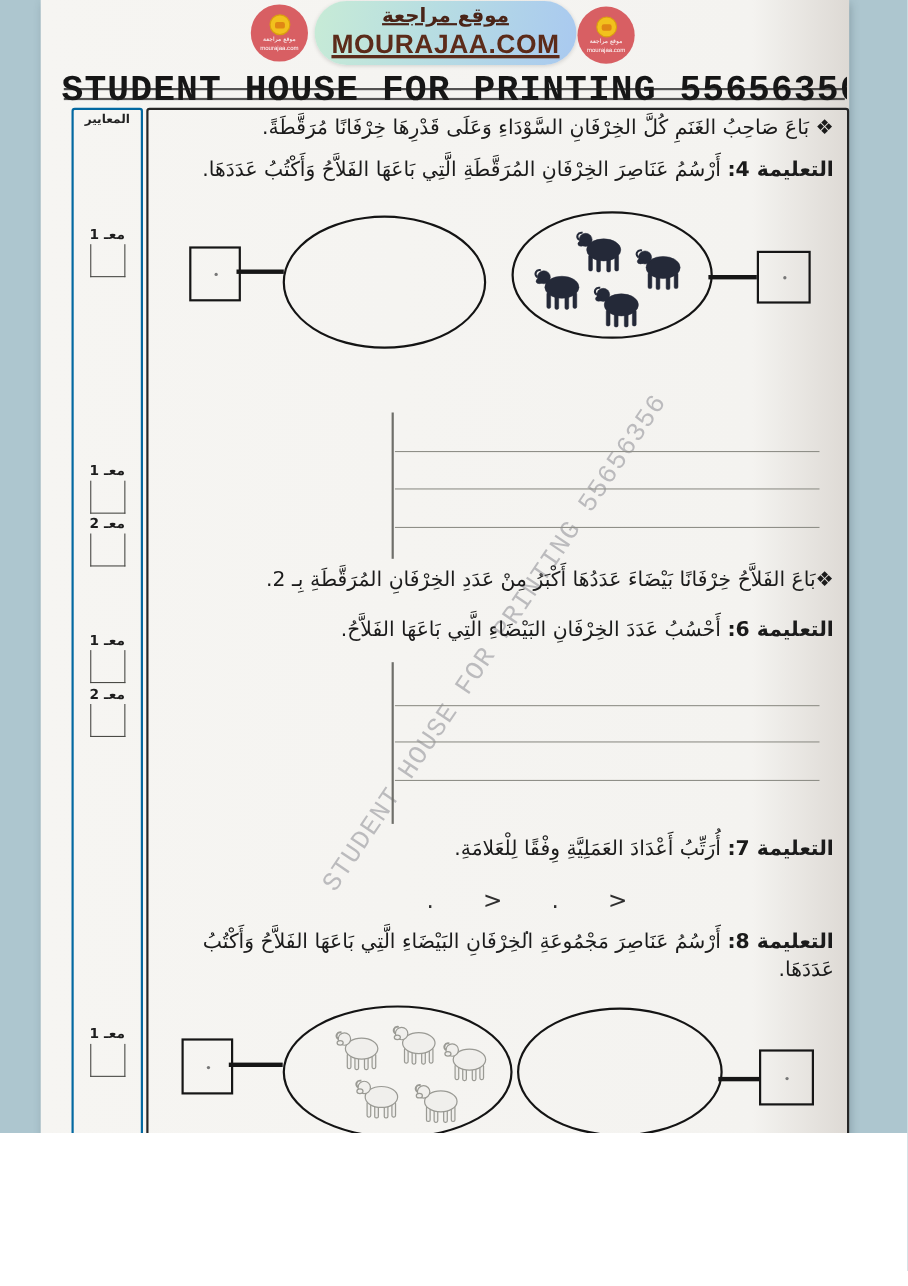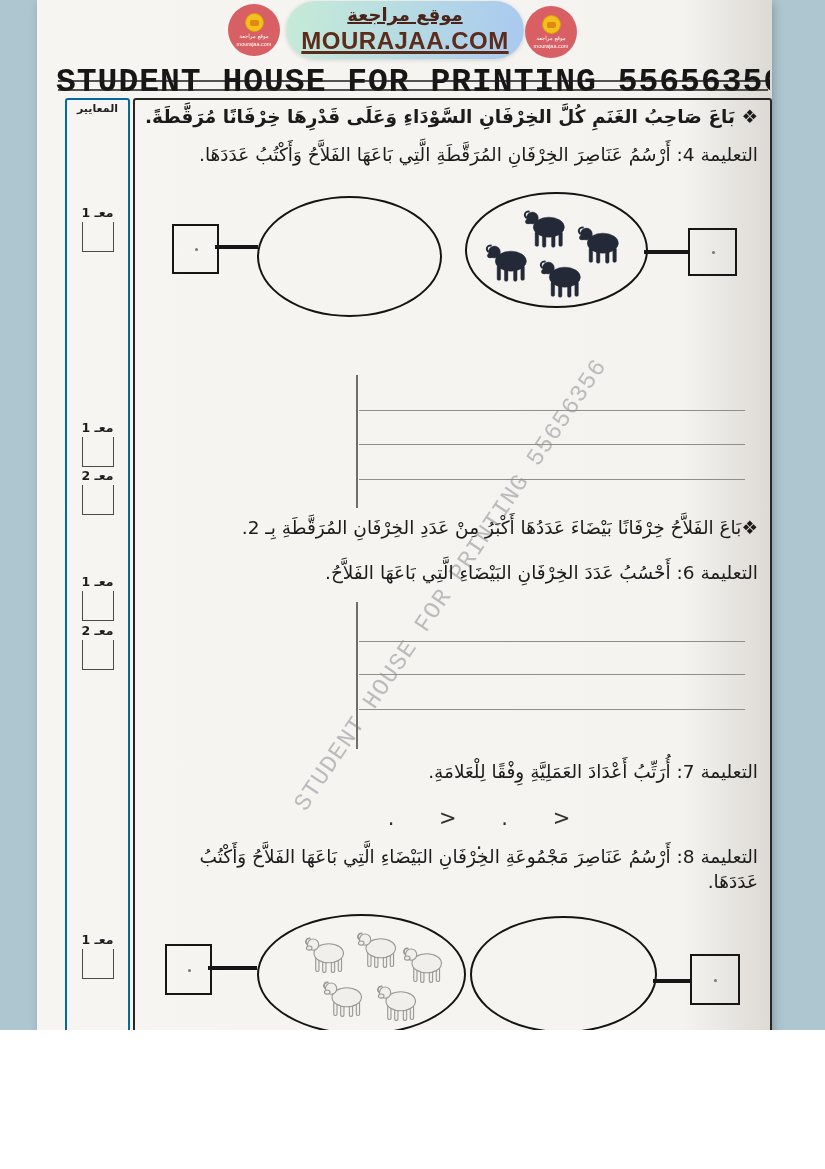--- a/index.html
+++ b/index.html
@@ -26,21 +26,21 @@
   .margin-col{position:absolute;left:65px;top:98px;width:61px;height:950px;border:2px solid #0369a1;border-radius:3px 3px 14px 14px;}
   .margin-head{position:absolute;top:2px;left:0;width:100%;text-align:center;font-size:11px;font-weight:bold;color:#222;}
   .mark{position:absolute;left:0;width:100%;text-align:center;}
   .mark-label{font-size:12.5px;font-weight:bold;color:#1d1d1d;direction:rtl;}
   .mark-box{width:30px;height:29px;margin:2px auto 0;border:1.6px solid #4a4a46;border-top:none;}
   
   .frame{position:absolute;left:133px;top:98px;width:635px;height:954px;border:2px solid #262626;border-radius:3px 3px 16px 16px;overflow:hidden;}
   .watermark{position:absolute;left:165px;top:695px;transform:rotate(-56deg);transform-origin:0 50%;
              font-family:"Liberation Mono",monospace;font-size:24px;letter-spacing:1px;color:rgba(118,118,126,.45);white-space:nowrap;}
   .tline{position:absolute;direction:rtl;text-align:right;font-size:18.5px;color:#1b1b1b;white-space:nowrap;line-height:1.35;}
-  .tline b{font-weight:normal;}
+  .tline b{font-weight:bold;}
   .wrapline{white-space:normal;text-align:right;}
   
   .oval{position:absolute;border:2.5px solid #141414;border-radius:50%;}
   .sq{position:absolute;border:2.5px solid #161616;}
   .sq .dot{position:absolute;left:50%;top:50%;width:3px;height:3px;margin:-1px 0 0 -1px;border-radius:50%;background:#777;}
   .conn{position:absolute;height:3.5px;background:#161616;}
   .sheep-group{position:absolute;left:0;top:0;right:0;bottom:0;}
   .sheep{position:absolute;width:52px;height:42px;}
   .white-group .sheep{transform:scale(.95);}
   .black-group .sheep:nth-child(1){left:54px;top:14px;}
@@ -112,21 +112,21 @@
     </div>
     <div class="mark" style="top:832px;">
       <div class="mark-label">معـ 1</div>
       <div class="mark-box"></div>
     </div>
   </div>
 
   <div class="frame">
     <div class="watermark">STUDENT HOUSE FOR PRINTING 55656356</div>
 
-    <div class="tline" style="top:5px;right:12px;font-weight:bold;">
+    <div class="tline" style="top:5px;right:12px;">
       <span>❖ بَاعَ صَاحِبُ الغَنَمِ كُلَّ الخِرْفَانِ السَّوْدَاءِ وَعَلَى قَدْرِهَا خِرْفَانًا مُرَقَّطَةً.</span>
     </div>
 
     <div class="tline" style="top:43px;right:12px;">
       <b>التعليمة 4:</b>
       <span>أَرْسُمُ عَنَاصِرَ الخِرْفَانِ المُرَقَّطَةِ الَّتِي بَاعَهَا الفَلاَّحُ وَأَكْتُبُ عَدَدَهَا.</span>
     </div>
 
     <div class="sq" style="left:37px;top:124px;width:43px;height:46px;">
         <div class="dot"></div>

